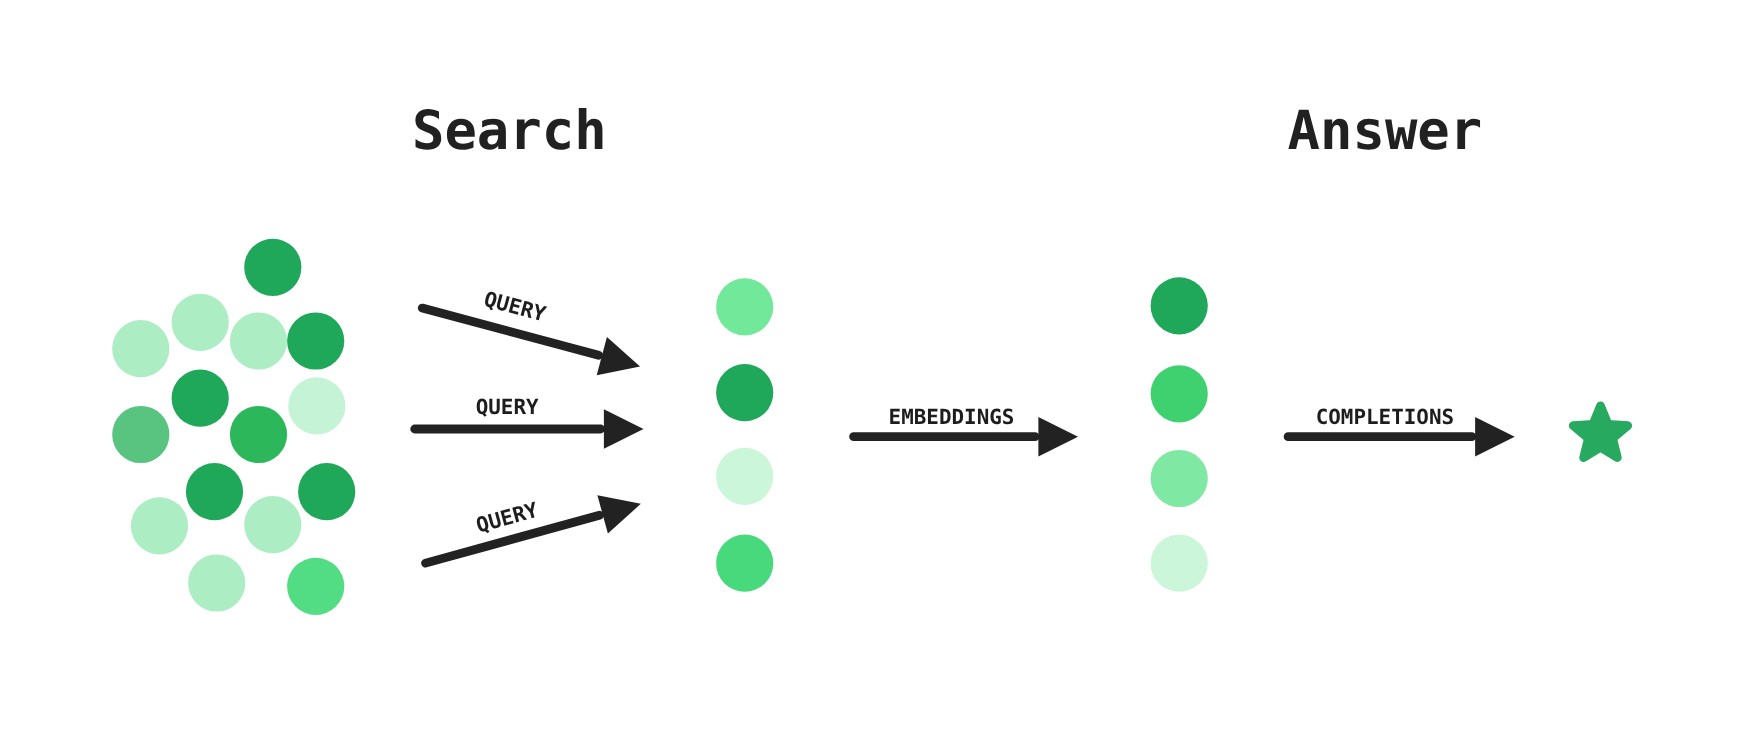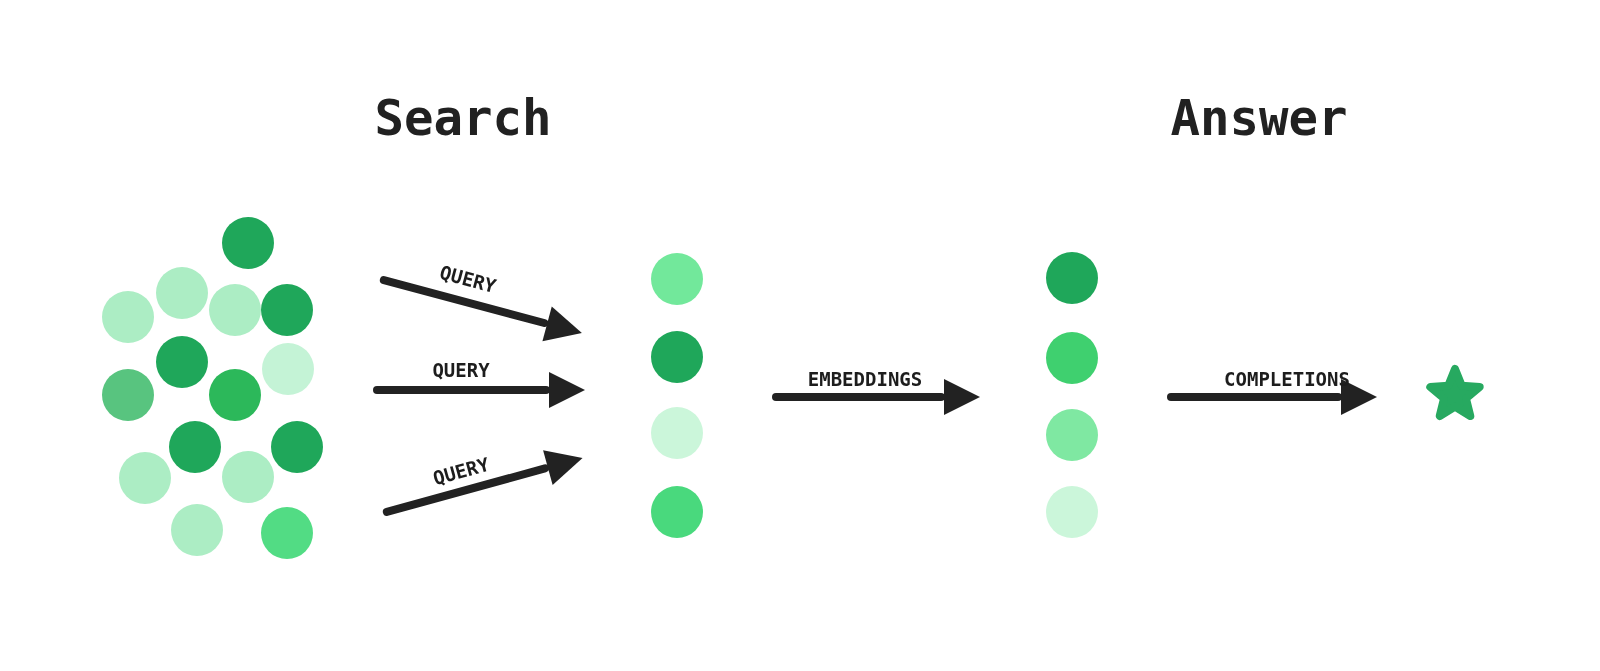--- a/index.html
+++ b/index.html
@@ -51,21 +51,21 @@
   .arrow-label{
     position:absolute;
     transform:translate(-50%,-50%);
     font-size:19px;font-weight:700;letter-spacing:0;
     color:#1d1d1d;white-space:nowrap;
   }
   .label-query-top{left:468px;top:279px;transform:translate(-50%,-50%) rotate(15deg);}
   .label-query-mid{left:461px;top:370px;}
   .label-query-bot{left:461px;top:471px;transform:translate(-50%,-50%) rotate(-15.4deg);}
   .label-embeddings{left:865px;top:379px;}
-  .label-completions{left:1259px;top:379px;margin-left:28px;}
+  .label-completions{left:1259px;top:379px;}
 
   
   .star{
     position:absolute;left:1455px;top:395px;
     width:76px;height:76px;
     transform:translate(-50%,-50%);
   }
 </style>
 </head>
 <body>

